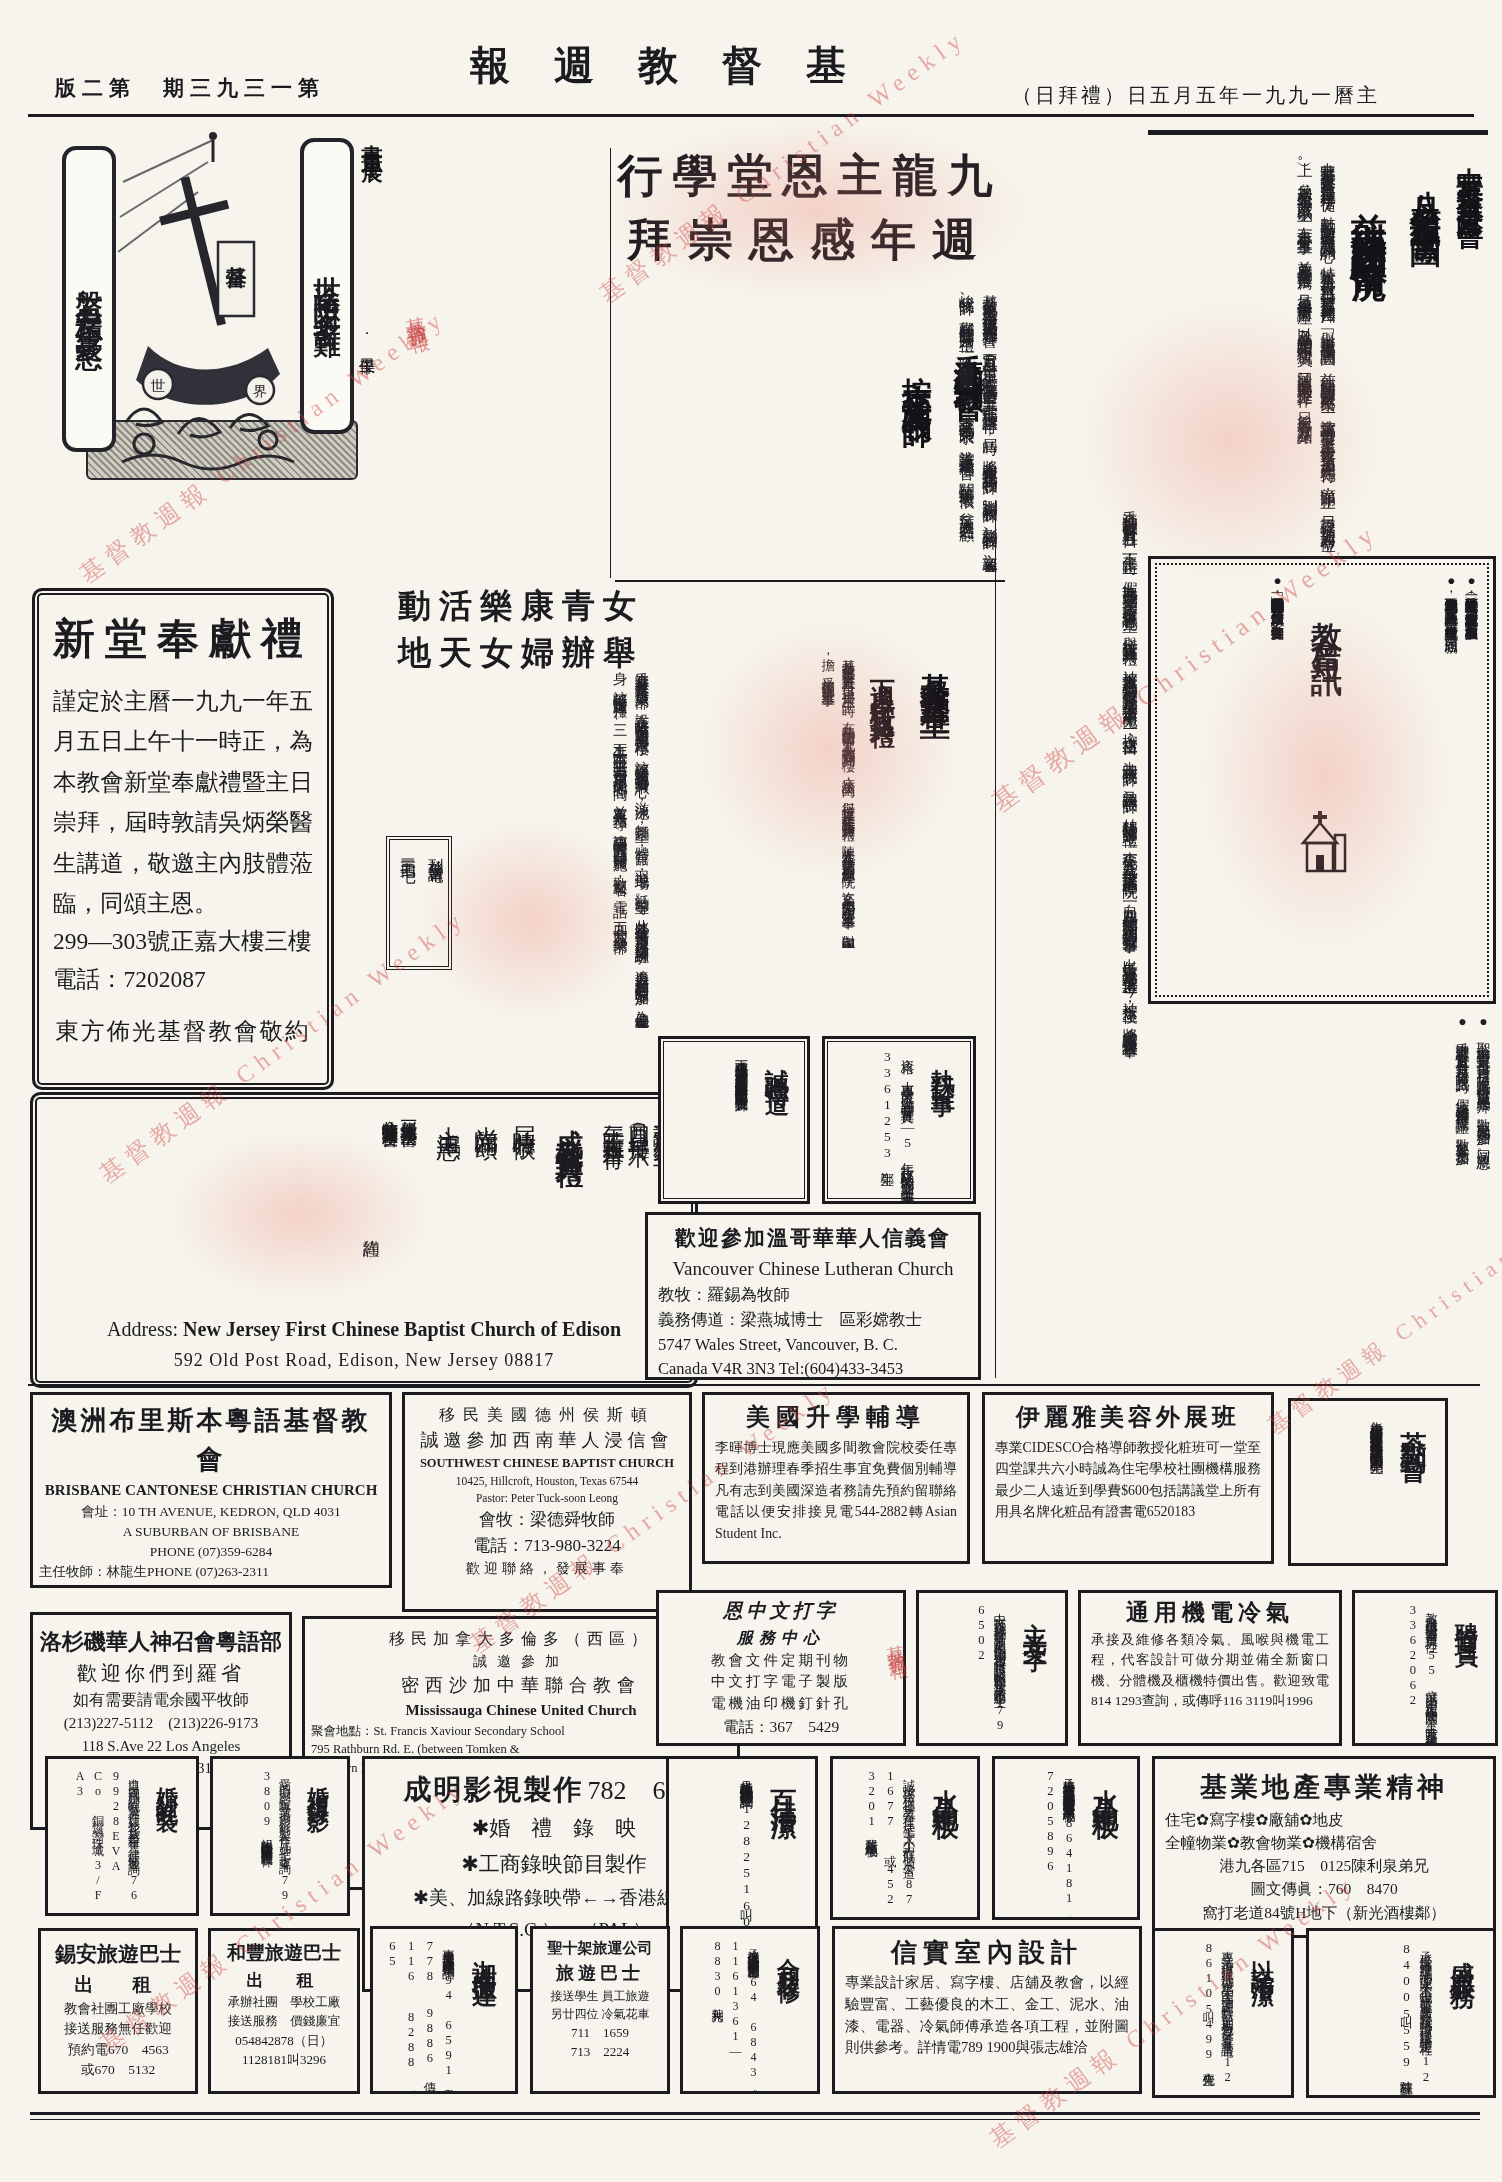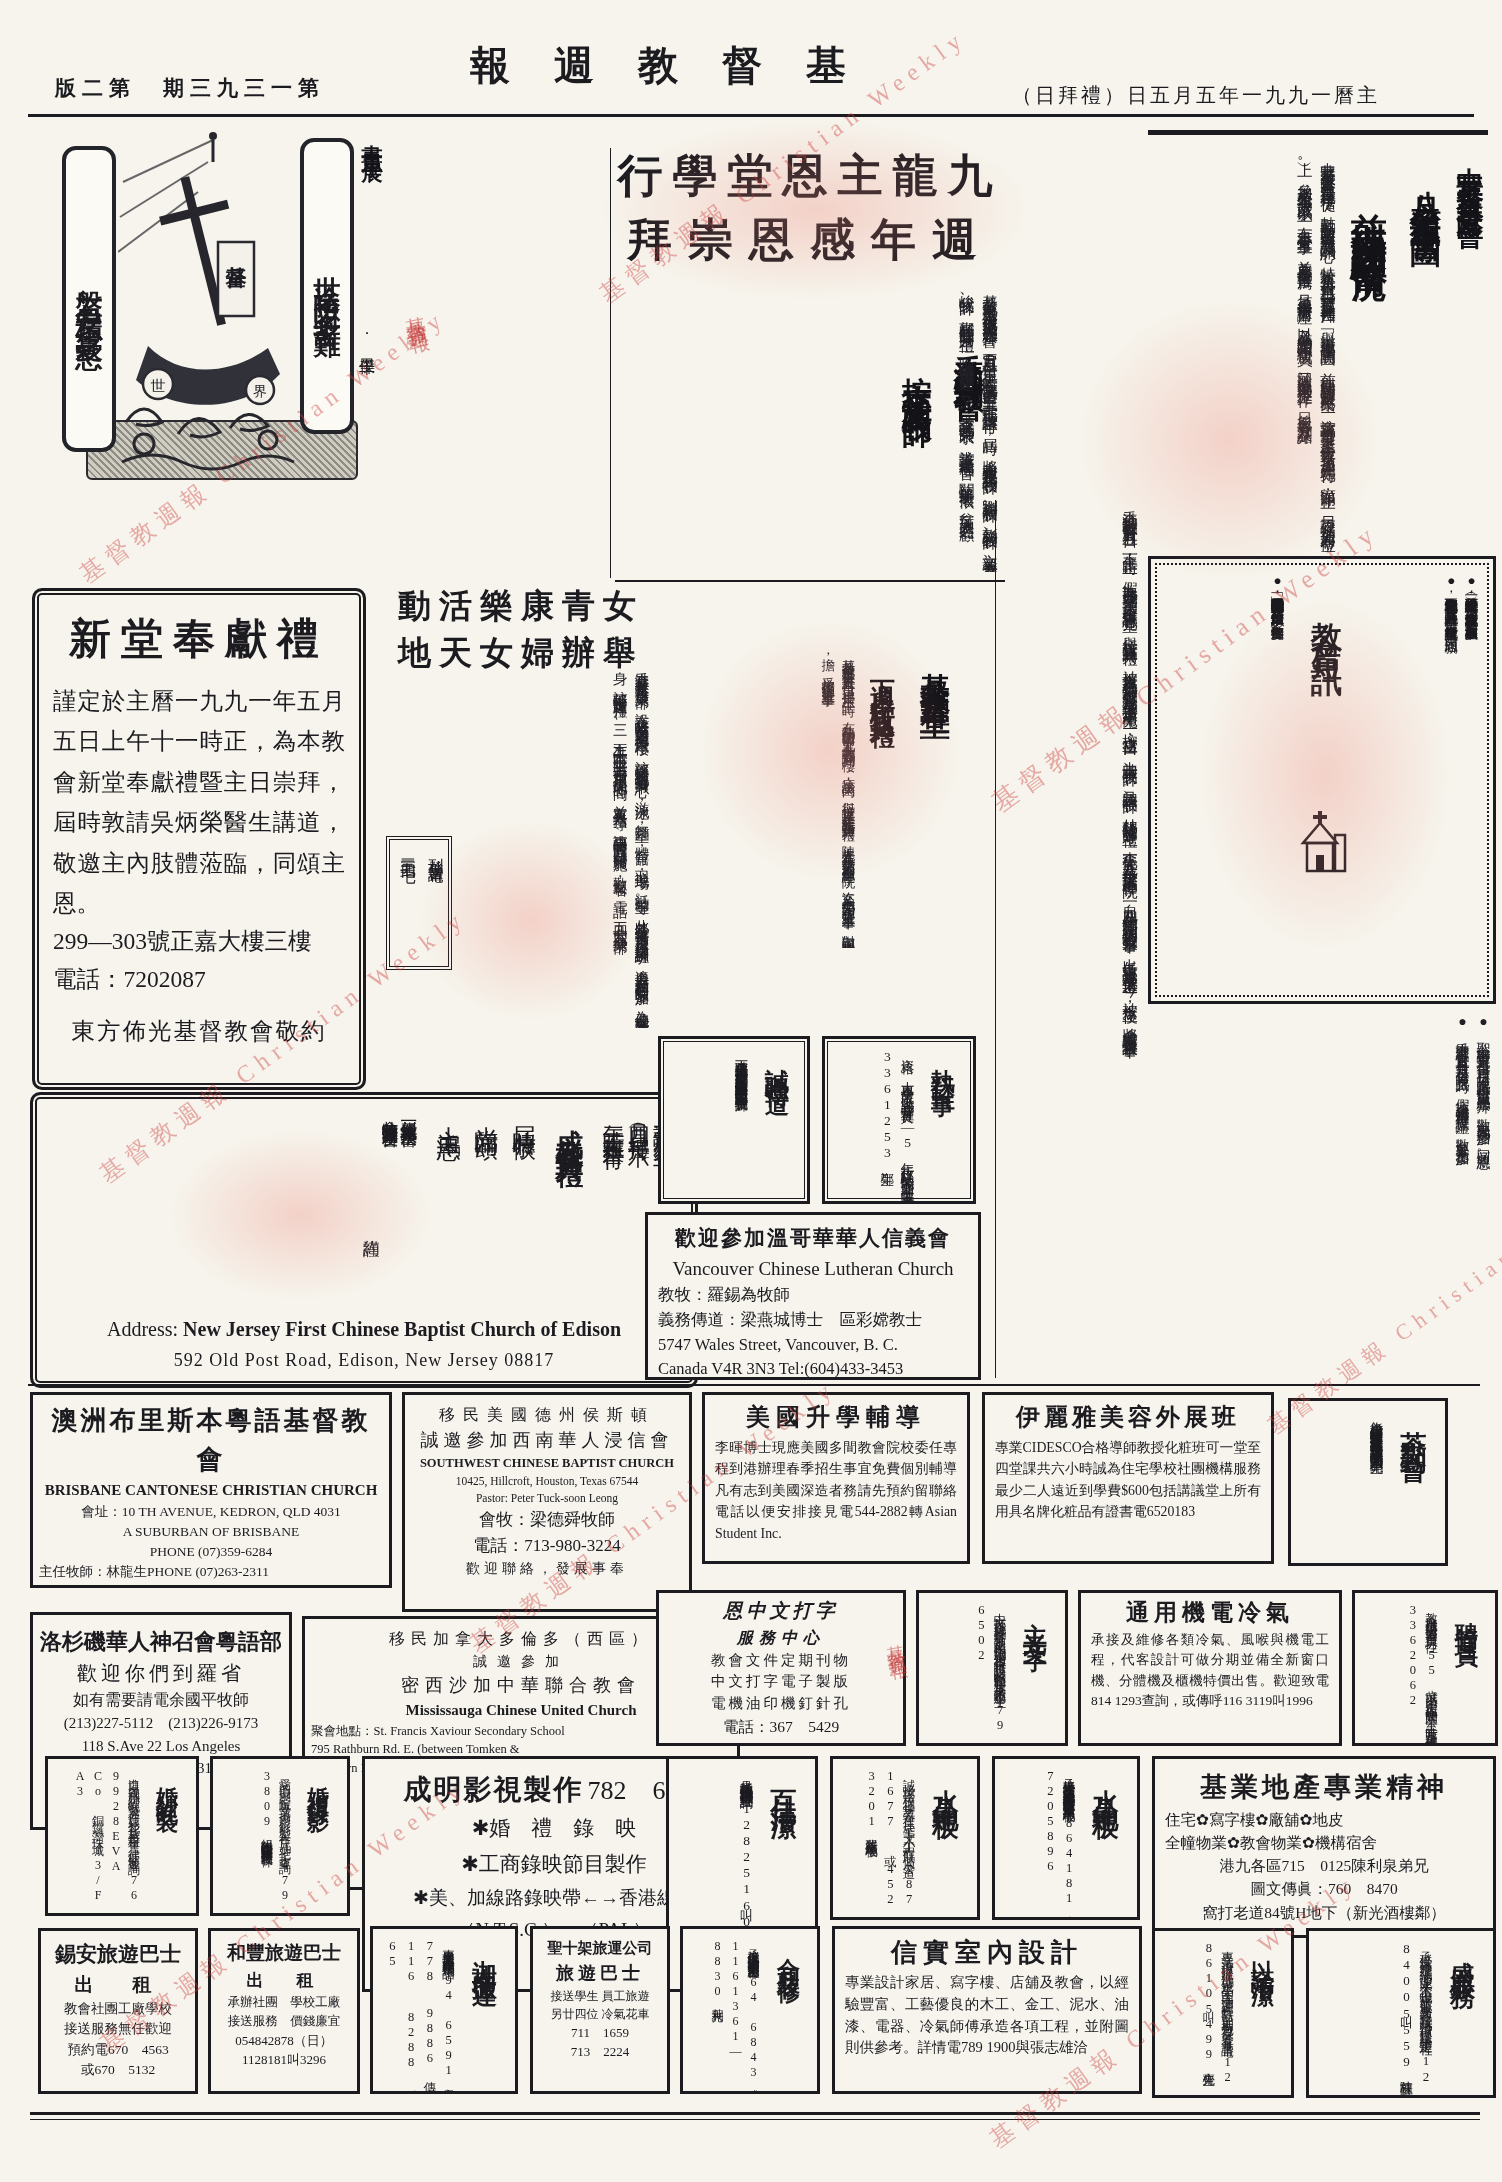--- a/index.html
+++ b/index.html
@@ -134,21 +134,21 @@
     </svg>
     <div class="abs v" style="left:12px;top:14px;width:124px;height:416px;line-height:1.5;font-size:13.5px;text-align:justify;">
       <span style="display:block;">●循道衛理聯合教會青年事工委員會定於五月十九日舉行「事奉背後的真實信仰」研習會，以幻燈及短講分享信仰，歡迎青年信徒參加。</span>
     </div>
   </div>
   <div class="vb" style="left:1150px;top:1014px;width:344px;height:360px;font-size:14px;">
     <span style="display:block;">●聖公會諸聖堂定五月十二日（禮拜日）晚上八時舉行母親節感恩崇拜，歡迎主內兄姊參加，同頌親恩。</span>
     <span style="display:block;margin-left:8px;">●香港聖經公會於五月十六日及廿三日晚上八時，假座該會禮堂舉行聖經講座，歡迎各界人士參加。</span>
   </div>
 
-  <div class="box wavy" style="left:32px;top:588px;width:334px;height:502px;padding:20px 18px;">
+  <div class="box wavy" style="left:32px;top:588px;width:302px;height:502px;padding:20px 18px;">
     <div class="ctr" style="font-size:42px;font-weight:bold;letter-spacing:10px;">新堂奉獻禮</div>
     <div style="font-size:23.5px;line-height:1.72;margin-top:14px;text-align:justify;">謹定於主曆一九九一年五月五日上午十一時正，為本教會新堂奉獻禮暨主日崇拜，屆時敦請吳炳榮醫生講道，敬邀主內肢體蒞臨，同頌主恩。</div>
     <div style="font-size:23.5px;line-height:1.6;">299—303號正嘉大樓三樓</div>
     <div style="font-size:23.5px;line-height:1.6;">電話：7202087</div>
     <div class="ctr" style="font-size:23.5px;margin-top:16px;letter-spacing:2px;">東方佈光基督教會敬約</div>
   </div>
 
   <div class="box" style="left:386px;top:836px;width:66px;height:134px;border-width:4px;border-style:double;padding:6px 4px;">
     <div class="v" style="height:118px;font-size:15.5px;line-height:1.8;letter-spacing:2px;">
       <span style="display:block;">刊登廣告請電</span>

